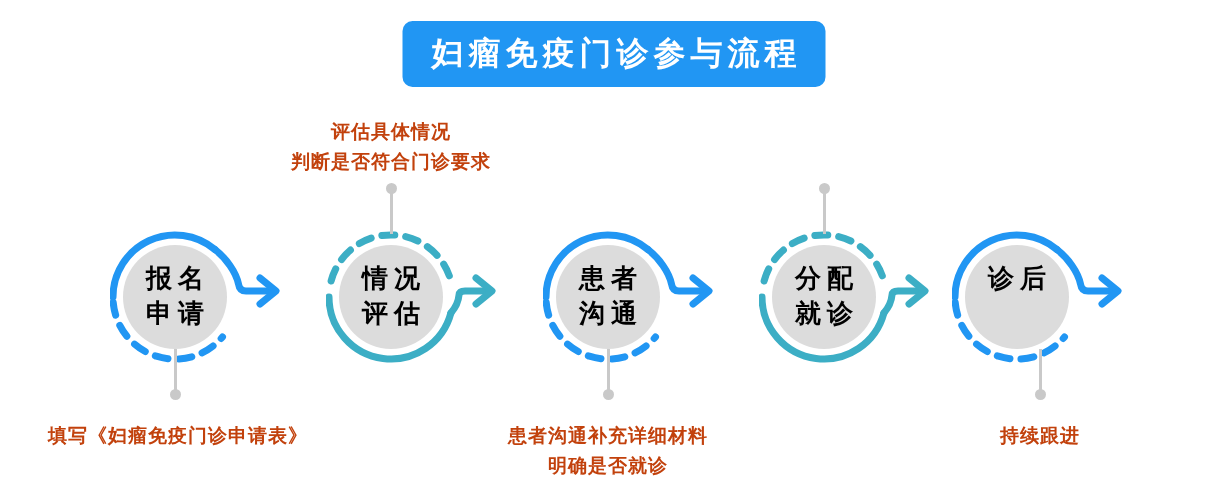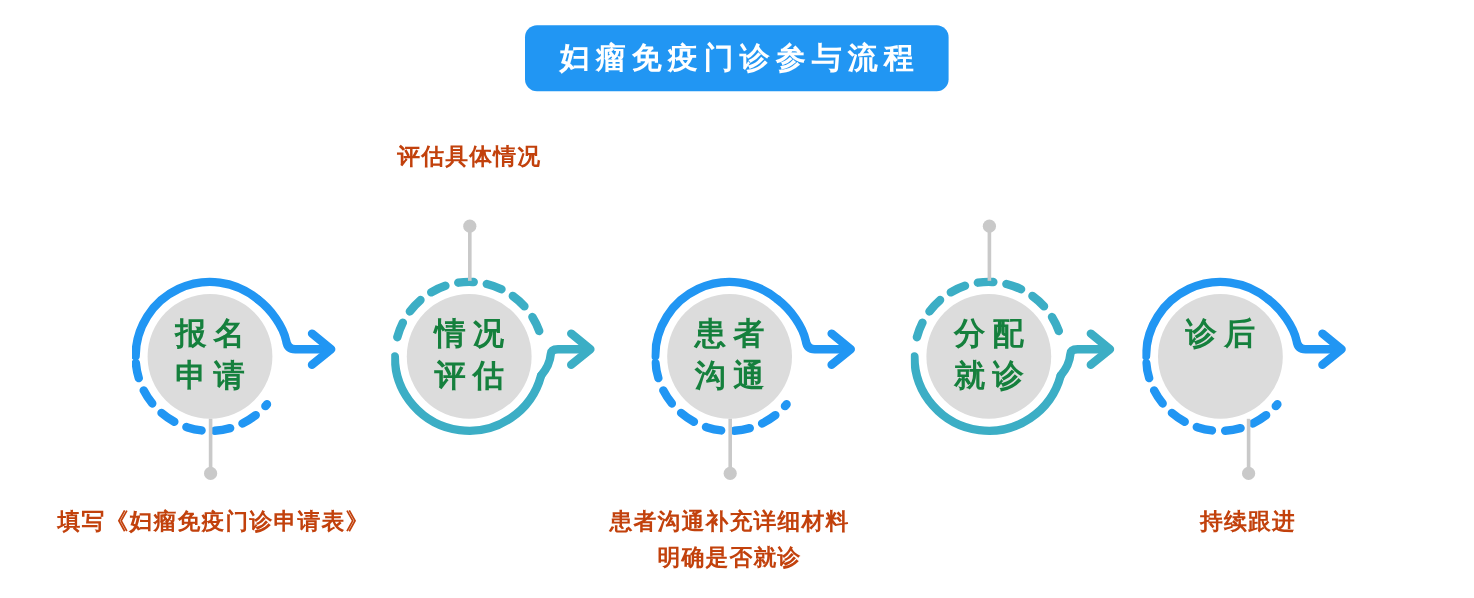--- a/index.html
+++ b/index.html
@@ -13,21 +13,21 @@
   }
 
   
   .title-banner {
     position: absolute;
     top: 21px;
     left: 50%;
     transform: translateX(-50%);
     background: var(--blue, #2196F3);
     color: #ffffff;
-    font-size: 25px;
+    font-size: 32px;
     font-weight: bold;
     letter-spacing: 5px;
     padding: 11px 24px 11px 29px;
     border-radius: 10px;
     white-space: nowrap;
   }
 
   
   .step { position: absolute; top: 227px; width: 180px; height: 140px; }
   .step.s1 { left: 110px; }
@@ -44,21 +44,21 @@
   .ring-svg .dash { stroke-dasharray: 13 11; }
 
   .step-label {
     position: absolute;
     left: 5px;
     top: 34px;
     width: 120px;
     text-align: center;
     font-size: 26px;
     font-weight: bold;
-    color: #15803d;
+    color: #000000;
     line-height: 35px;
     letter-spacing: 6px;
     text-indent: 6px;
   }
 
   
   .connector-line {
     position: absolute;
     width: 3px;
     background: var(--connector, #C9C9C9);
@@ -180,20 +180,21 @@
   <div class="connector-line below" style="left:1038.5px;"></div>
   <div class="connector-dot" style="left:1034.5px; top:389px;"></div>
 
   <div class="note below" style="left:-32px;">
     <div>填写《妇瘤免疫门诊申请表》</div>
     <div></div>
   </div>
 
   <div class="note above" style="left:181px;">
     <div>评估具体情况</div>
+    <div>判断是否符合门诊要求</div>
   </div>
 
   <div class="note below" style="left:398px;">
     <div>患者沟通补充详细材料</div>
     <div>明确是否就诊</div>
   </div>
 
 
   <div class="note below" style="left:830px;">
     <div>持续跟进</div>

